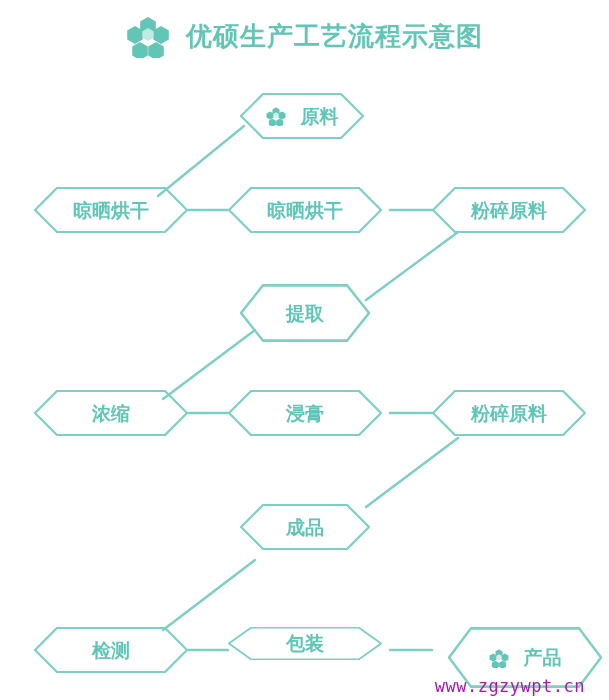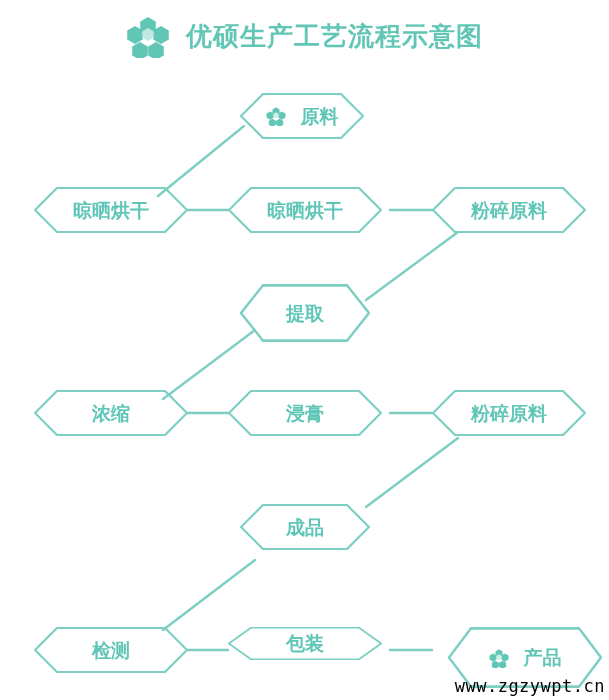--- a/index.html
+++ b/index.html
@@ -87,25 +87,25 @@
   .node-icon {
     width: 20px;
     height: 20px;
     flex: 0 0 auto;
     display: block;
   }
 
   
   .watermark {
     position: absolute;
-    right: 4px;
+    right: 24px;
     bottom: 4px;
     font-family: "DejaVu Sans Mono", "Liberation Mono", monospace;
     font-size: 17px;
-    color: #000000;
+    color: #a21caf;
     letter-spacing: 0.5px;
     white-space: nowrap;
   }
 </style>
 </head>
 <body>
 
 <div id="canvas">
 
   <div class="title-bar">

